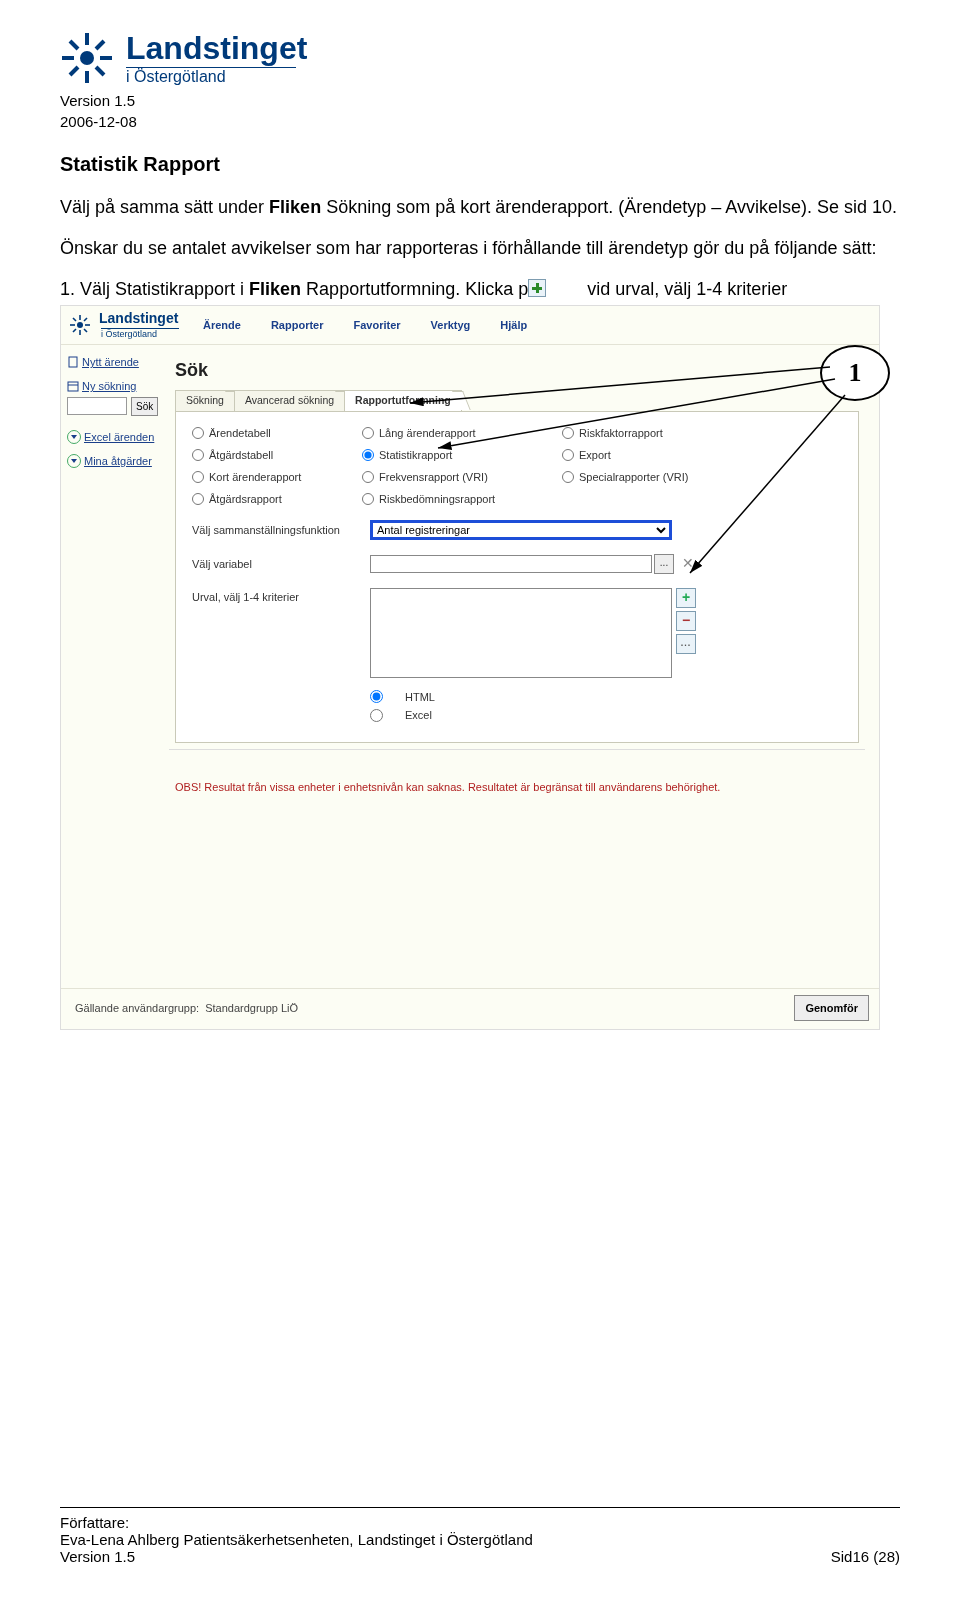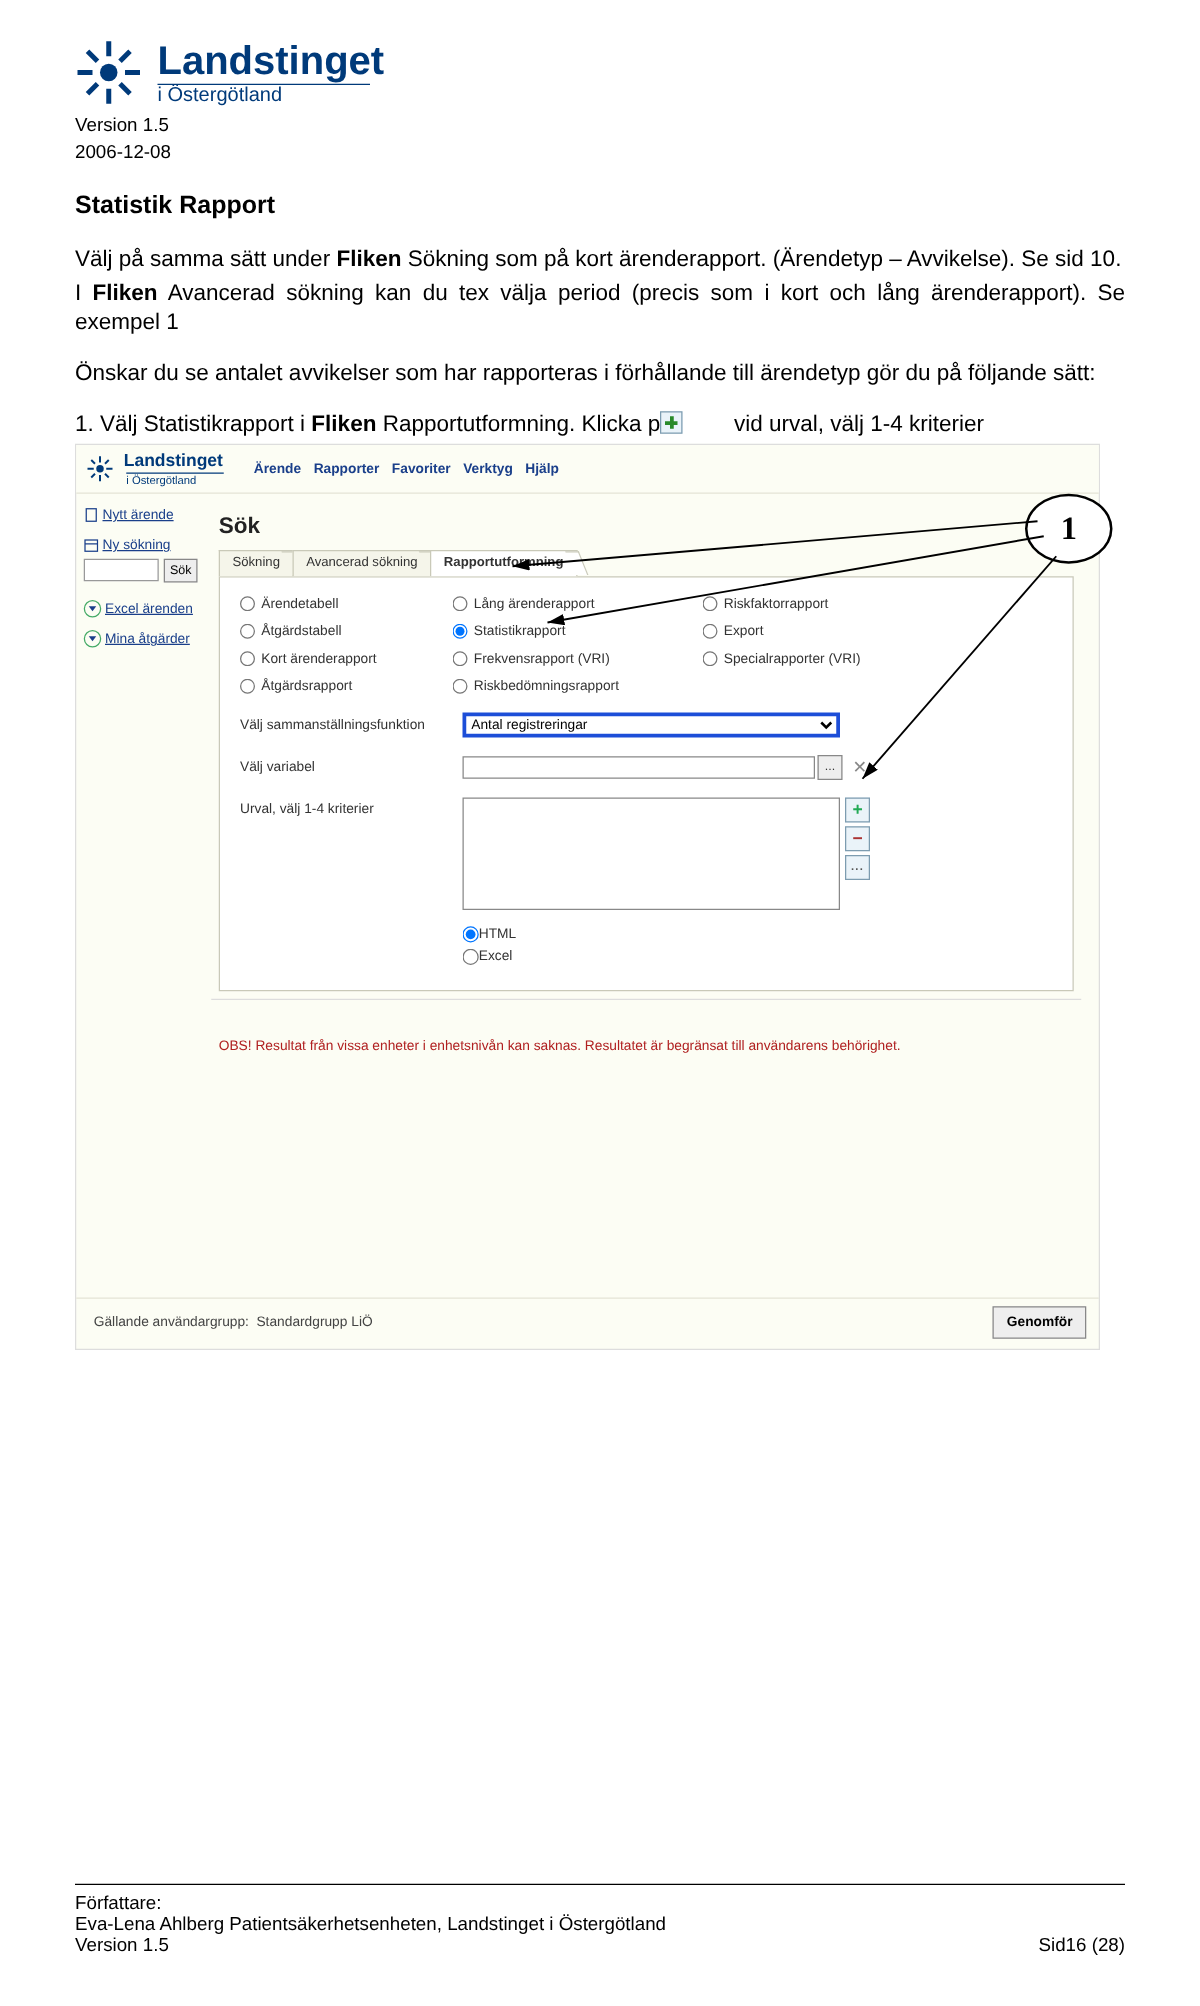--- a/index.html
+++ b/index.html
@@ -20,21 +20,21 @@
   .inline-icon::before { left:3px; right:3px; top:7px; height:3px; }
   .inline-icon::after { top:3px; bottom:3px; left:7px; width:3px; }
 
   
   .shot-wrap { position: relative; margin-top: 4px; width: 820px; }
   .shot { width: 820px; border: 1px solid #ddd; background: #fcfdf4; font-family: Verdana, Arial, sans-serif; font-size: 11px; color: #333; }
   .shot-top { display:flex; align-items:center; padding: 4px 8px; background:#fcfdf4; border-bottom: 1px solid #e3e3d5; gap: 10px; }
   .shot-logo { width: 22px; height: 22px; }
   .shot-brand-title { font-size: 14px; font-weight: bold; color: #003a7a; margin-left:-2px; }
   .shot-brand-sub { font-size: 9px; color:#003a7a; border-top:1px solid #003a7a; width:78px; }
-  .shot-menu { display:flex; gap:10px; margin-left: 14px; color:#1a3f8a; font-weight:bold; font-size:11px; }
+  .shot-menu { display:flex; gap:30px; margin-left: 14px; color:#1a3f8a; font-weight:bold; font-size:11px; }
   .shot-menu span { cursor:pointer; }
   .shot-body { display:flex; }
   .shot-side { width: 108px; padding: 10px 6px; }
   .side-link { color:#1a3f8a; text-decoration: underline; display:flex; align-items:center; gap:3px; margin-bottom:10px; font-size: 11px; }
   .side-icon { width:12px; height:12px; display:inline-block; }
   .side-search { display:flex; gap:4px; margin-bottom:14px; }
   .side-search input { width:60px; height:18px; border:1px solid #999; font-size:10px; padding:0 2px; }
   .side-search button { height:19px; font-size:10px; border:1px solid #888; background:#eee; padding:0 4px; cursor:pointer; }
   .chev { width:14px; height:14px; display:inline-block; border:1px solid #4a6; border-radius:50%; position:relative; flex:none; }
   .chev::after { content:""; position:absolute; left:3px; top:4px; border-left:3px solid transparent; border-right:3px solid transparent; border-top:4px solid #1a3f8a; }
@@ -60,21 +60,21 @@
 
   .urval-row { display:flex; margin-top:14px; font-size:11px; align-items:flex-start; }
   .urval-row .lbl { width:178px; padding-top:2px; }
   .urval-box { width:302px; height:90px; border:1px solid #888; background:#fff; }
   .urval-side { display:flex; flex-direction:column; margin-left:4px; gap:3px; }
   .sq { width:20px; height:20px; border:1px solid #7d9cb0; background:#eaf3f9; display:flex; align-items:center; justify-content:center; font-weight:bold; color:#2a5; cursor:pointer; font-size:14px; }
   .sq.min { color:#a33; }
   .sq.ell { color:#555; font-size:9px; letter-spacing:1px; }
 
   .fmt-row { margin-top:12px; margin-left:178px; font-size:11px; }
-  .fmt-row label { display:flex; align-items:flex-end; gap:0; margin-bottom:4px; }
+  .fmt-row label { display:flex; align-items:center; gap:22px; margin-bottom:4px; }
 
   .warn { color:#b02020; font-size:11px; margin:24px 6px 0 6px; padding-top:6px; }
   .hr-in { border:none; border-top:1px solid #ddd; margin:6px 0 0 0; }
 
   .bottom-bar { display:flex; align-items:center; padding:6px 10px 8px 14px; font-size:11px; color:#444; border-top:1px solid #e3e3d5; margin-top:180px; }
   .bottom-bar .lbl { margin-right:6px; }
   .bottom-bar .val { }
   .genom { margin-left:auto; border:1px solid #888; background:#eee; padding:6px 10px; font-size:11px; font-weight:bold; cursor:pointer; }
 
   
@@ -120,23 +120,20 @@
   <div class="meta">2006-12-08</div>
 
   <div class="doc-body">
     <div class="blk">
       <h2>Statistik Rapport</h2>
     </div>
 
     <div class="blk">
       <p>
         <span>Välj på samma sätt under </span><b>Fliken</b><span> Sökning som på kort ärenderapport. (Ärendetyp – Avvikelse). Se sid 10.</span>
-      </p>
-      <p>
-        <span>I </span><b>Fliken</b><span> Avancerad sökning kan du tex välja period (precis som i kort och lång ärenderapport). Se exempel 1</span>
       </p>
     </div>
 
     <div class="blk">
       <p>Önskar du se antalet avvikelser som har rapporteras i förhållande till ärendetyp gör du på följande sätt:</p>
     </div>
 
     <div class="blk" style="margin-bottom:2px;">
       <p>
         <span>1. Välj Statistikrapport i </span><b>Fliken</b><span> Rapportutformning. Klicka p</span><span class="inline-icon"></span><span style="margin-left:36px;"> vid urval, välj 1-4 kriterier</span>

